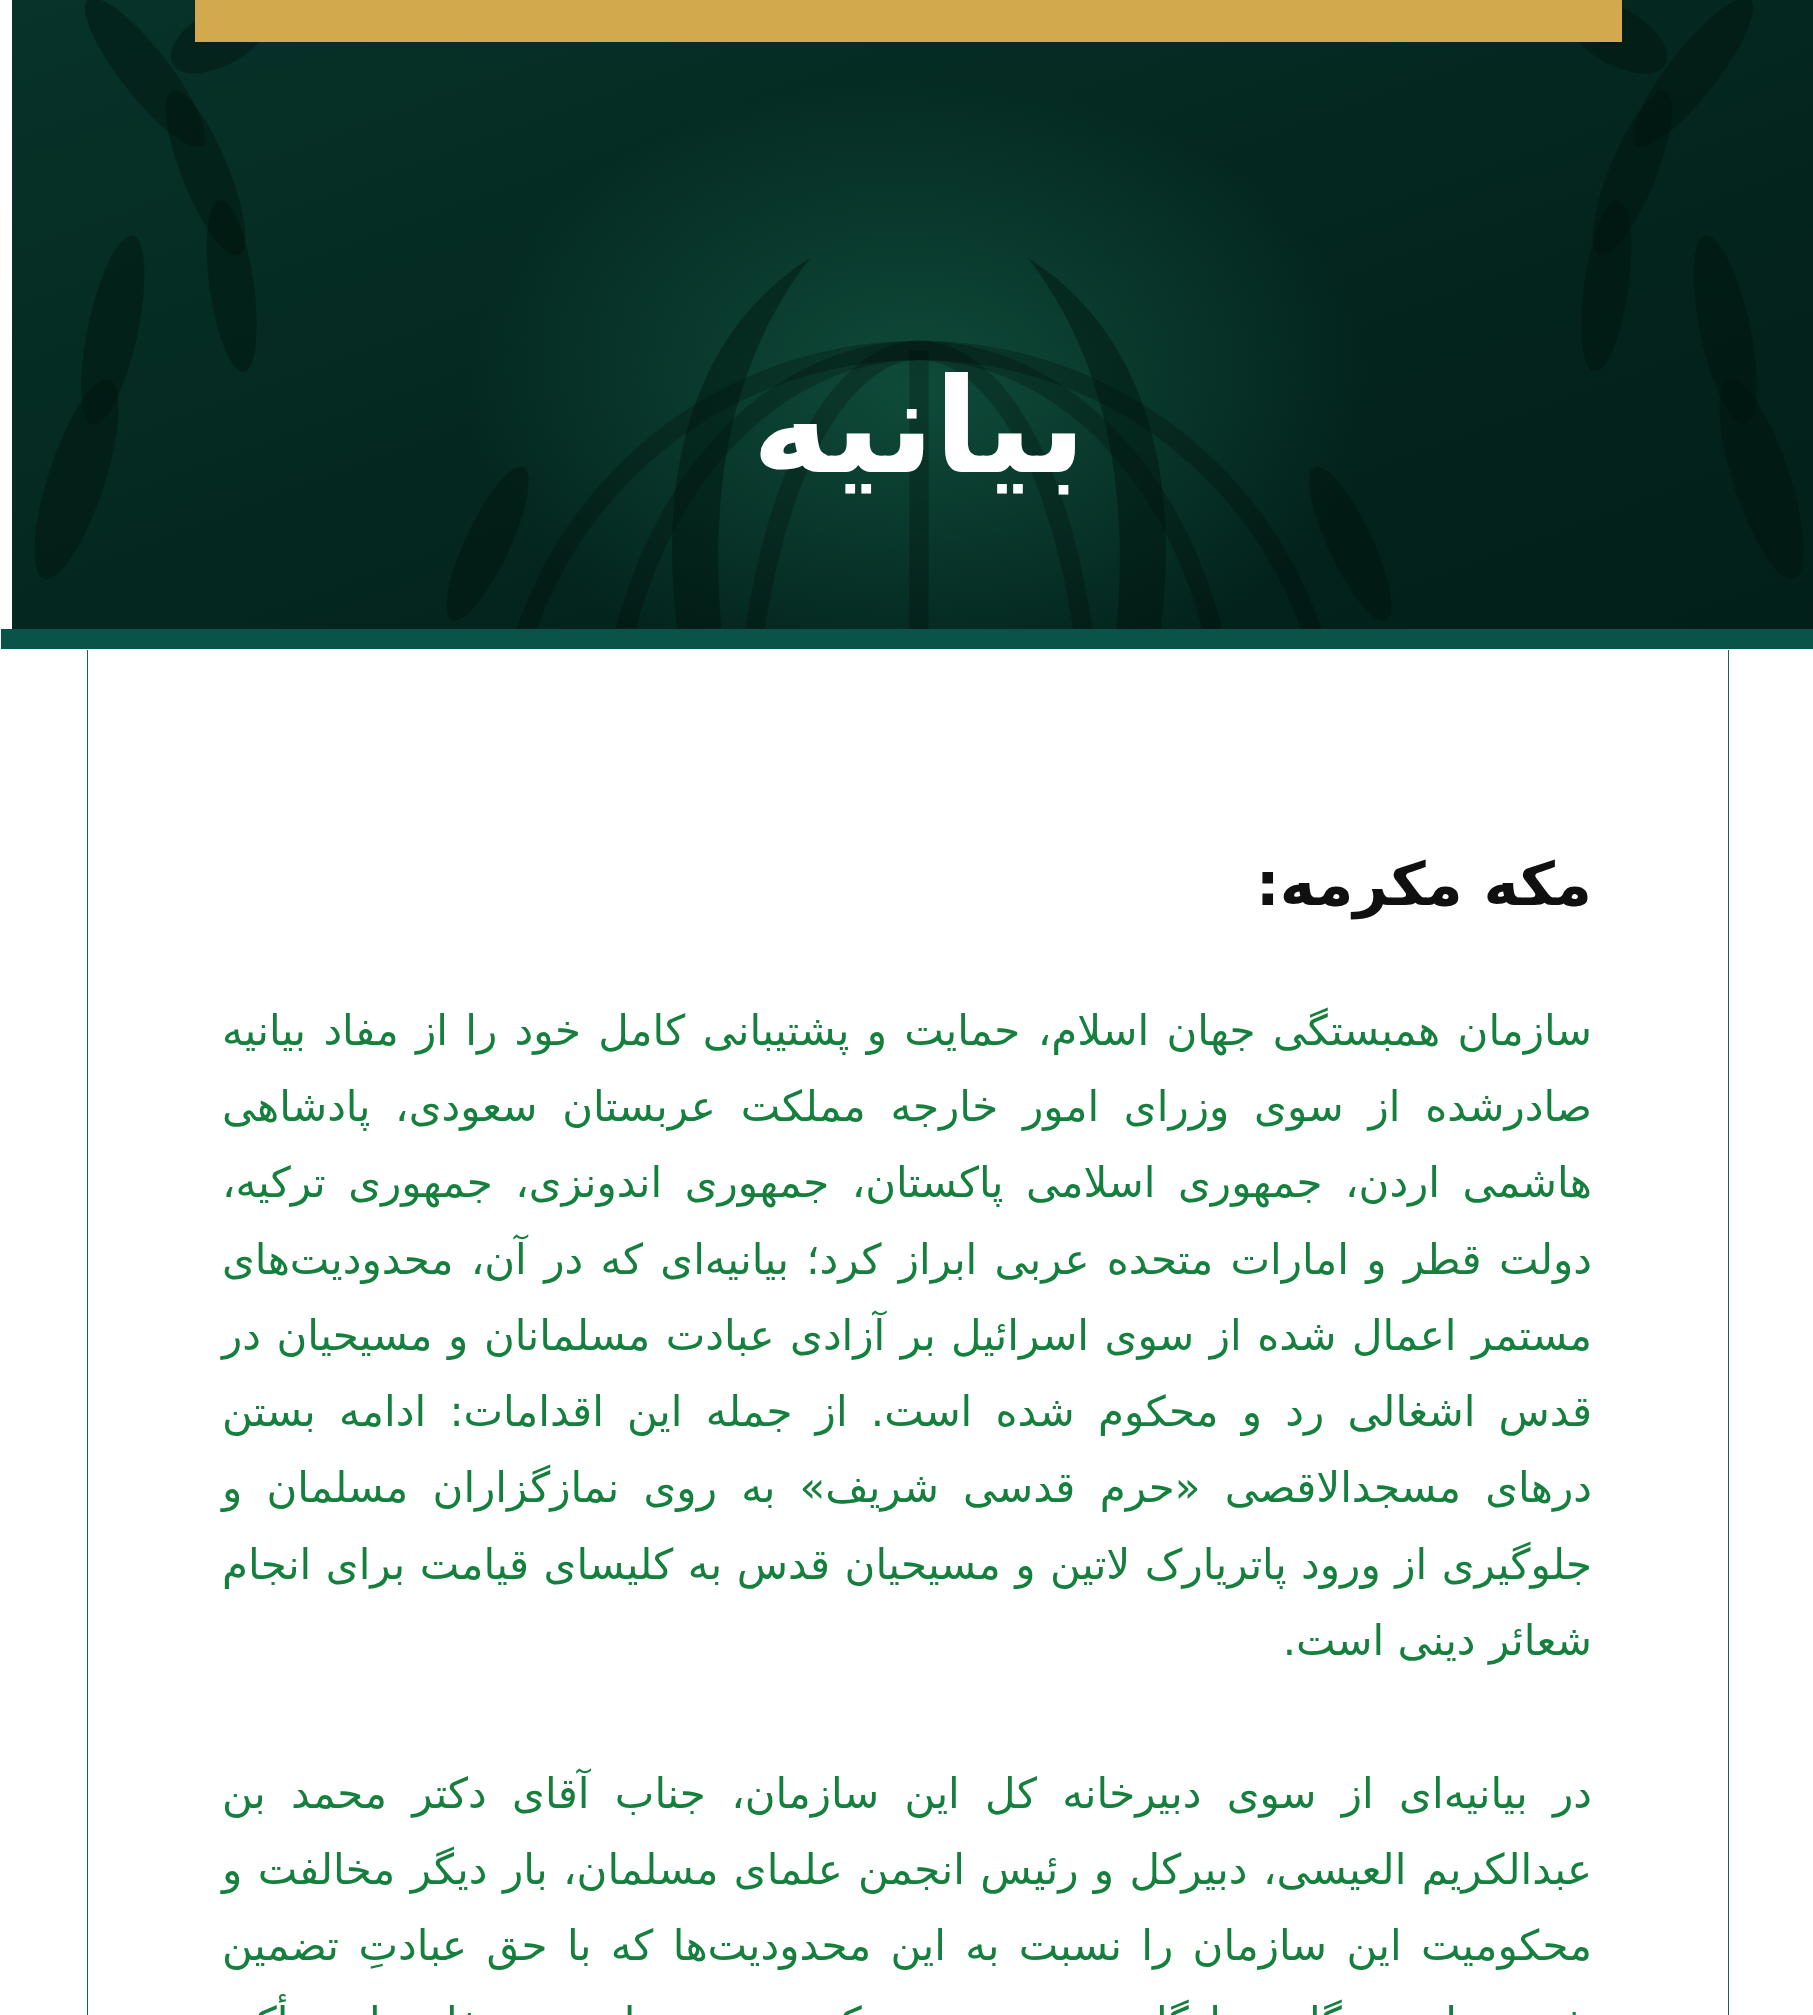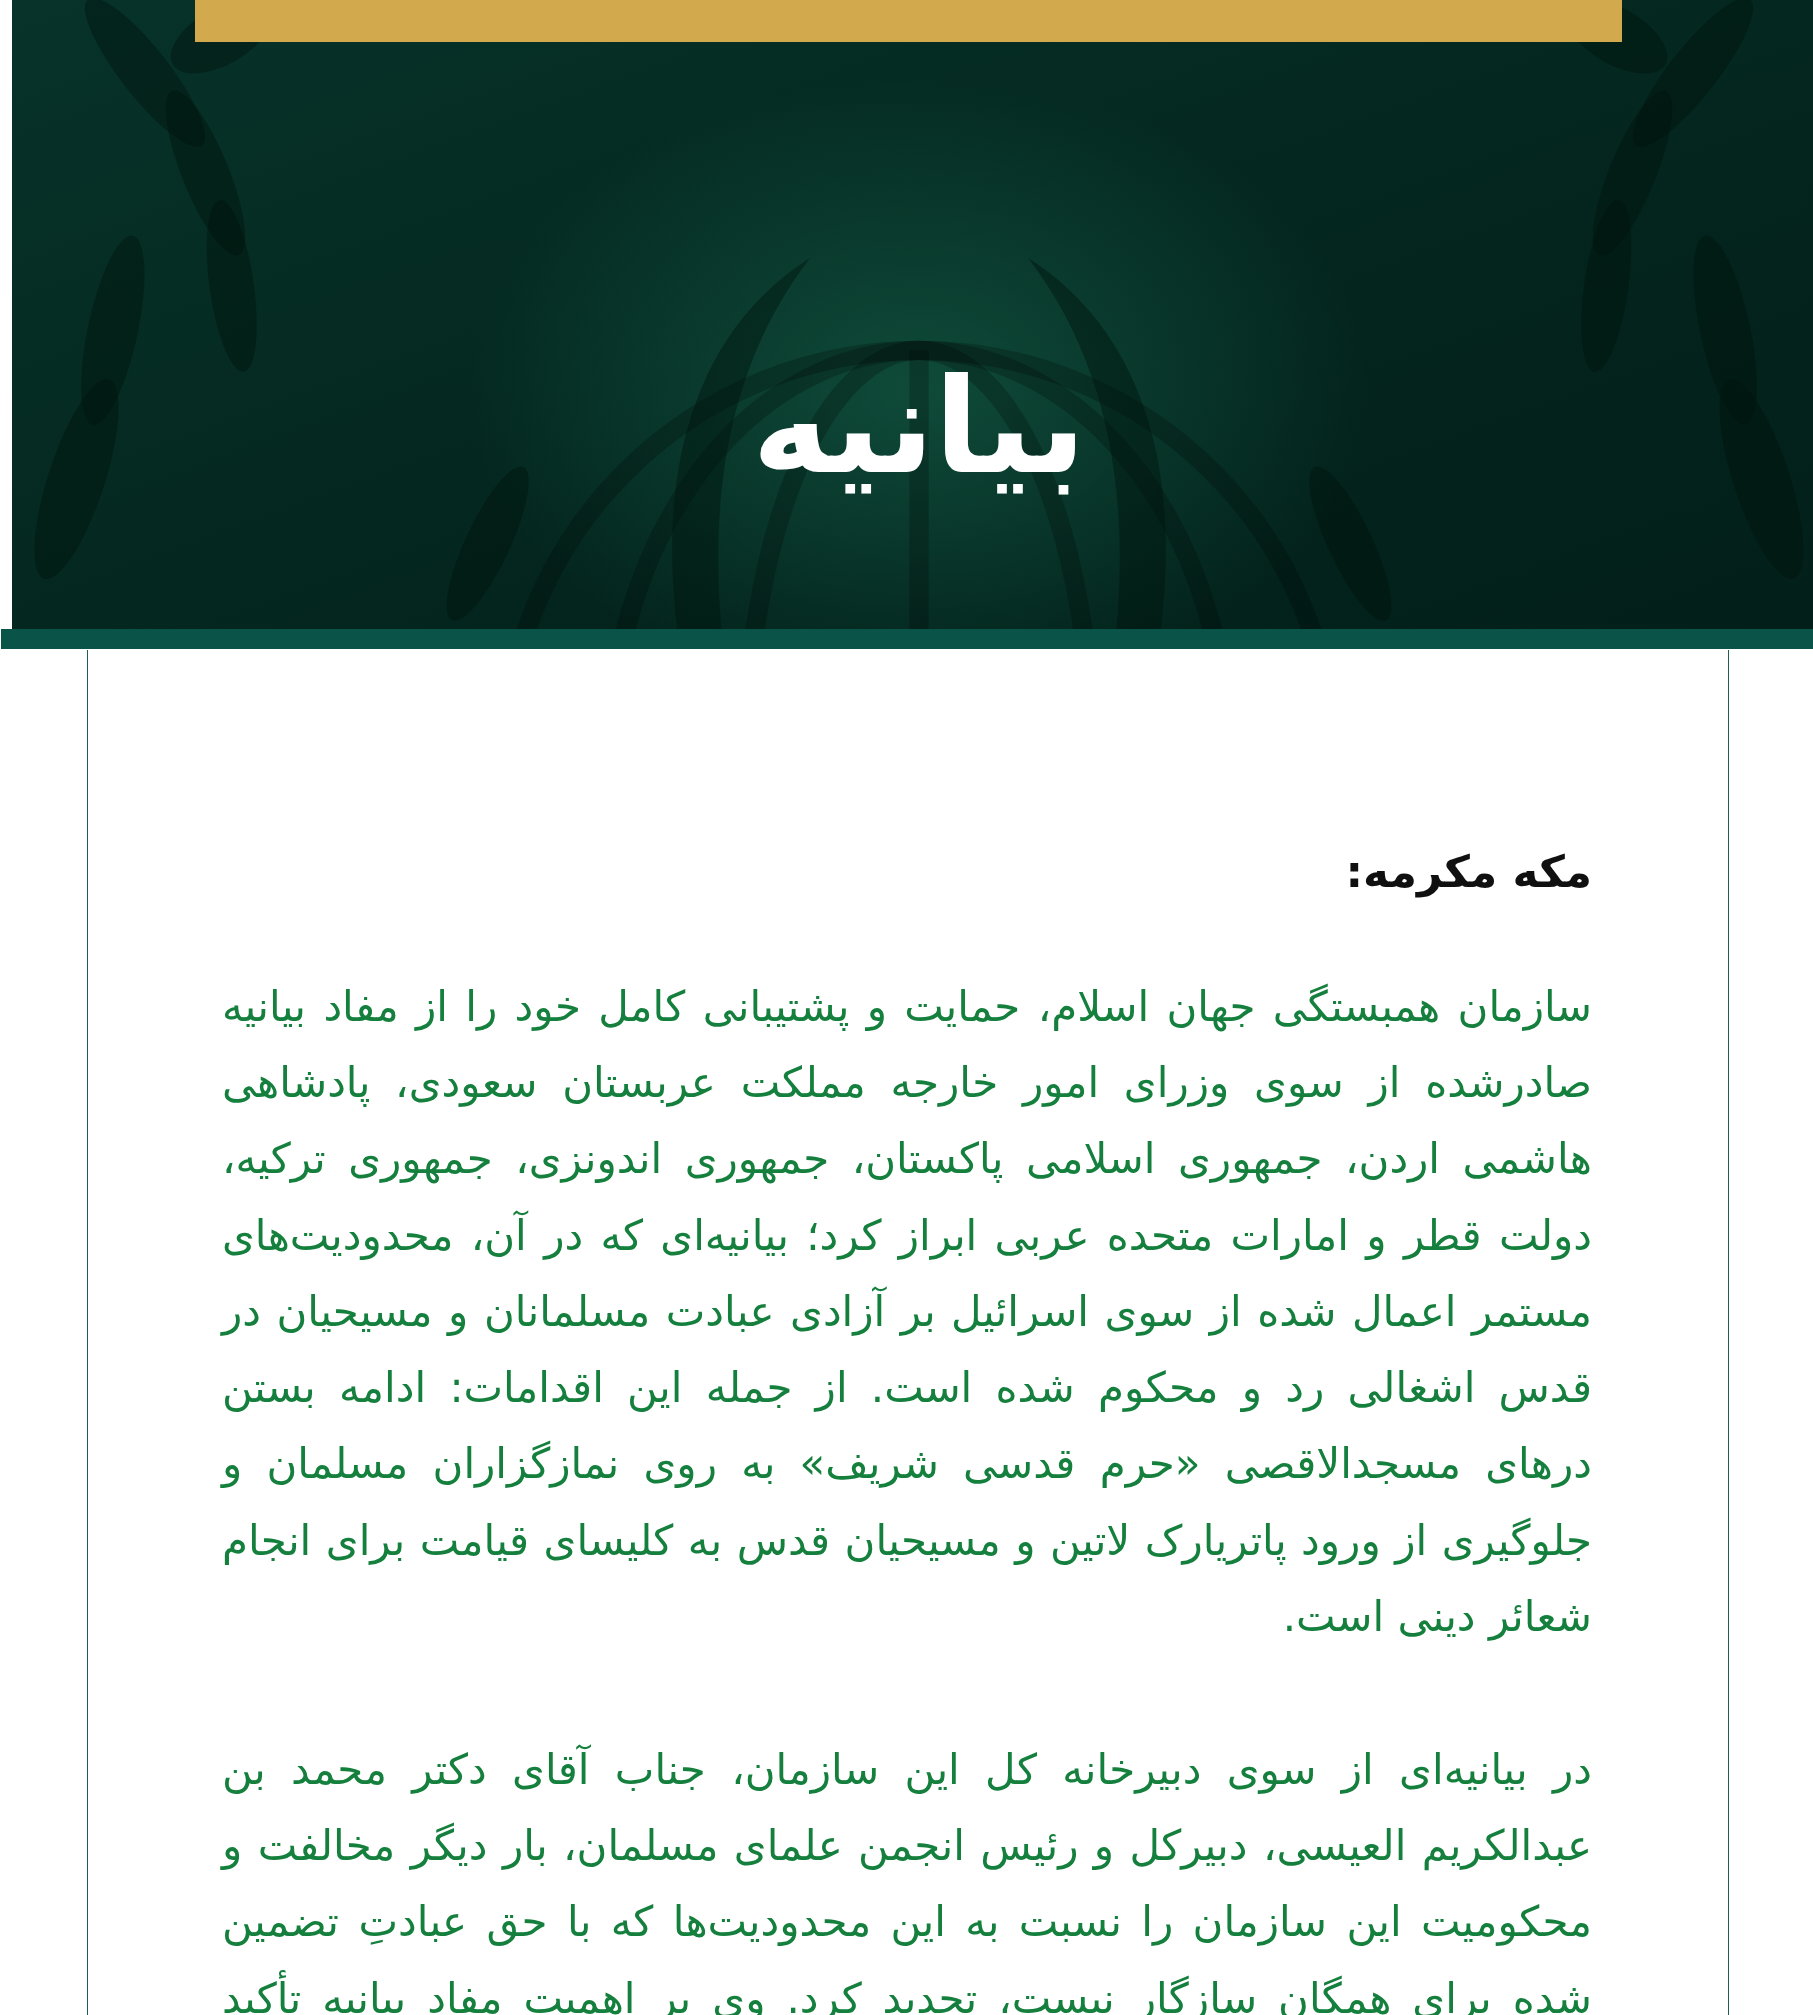--- a/index.html
+++ b/index.html
@@ -30,21 +30,21 @@
   
   .card{
     position:absolute;top:650px;left:87px;width:1642px;height:2564px;
     background:#ffffff;box-sizing:border-box;
     border-left:1.2px solid #1e5f53;border-right:1.2px solid #1e5f53;
   }
   .card-content{
     padding:189px 136px 0 134px;direction:rtl;
   }
   .doc-heading{
-    font-size:44px;font-weight:bold;color:#101010;margin:0;line-height:1.5;
+    font-size:60px;font-weight:bold;color:#101010;margin:0;line-height:1.5;
     text-align:right;
   }
   .doc-paragraph{
     margin:64px 0 0 0;font-size:42px;line-height:1.815;color:#15803d;
     text-align:justify;text-justify:inter-word;direction:rtl;
   }
   .doc-paragraph + .doc-paragraph{margin-top:77px;}
 </style>
 </head>
 <body>

